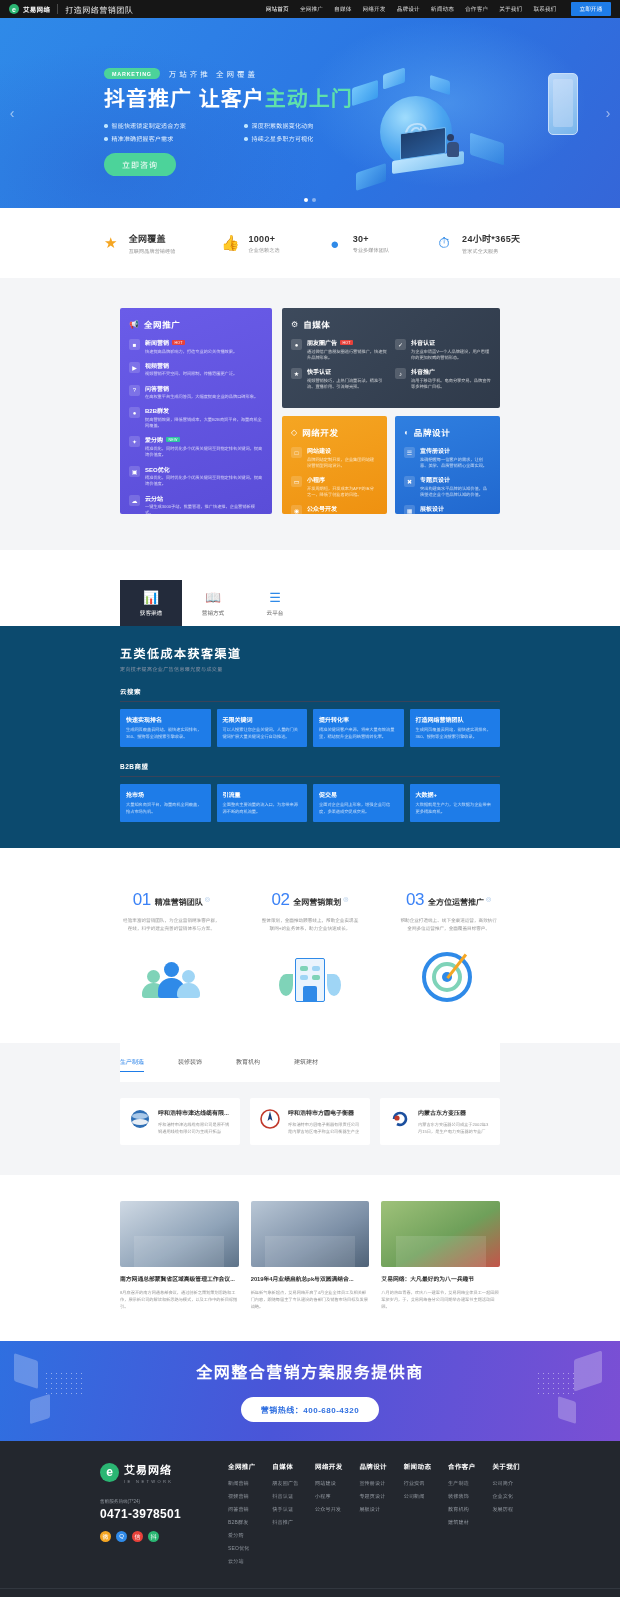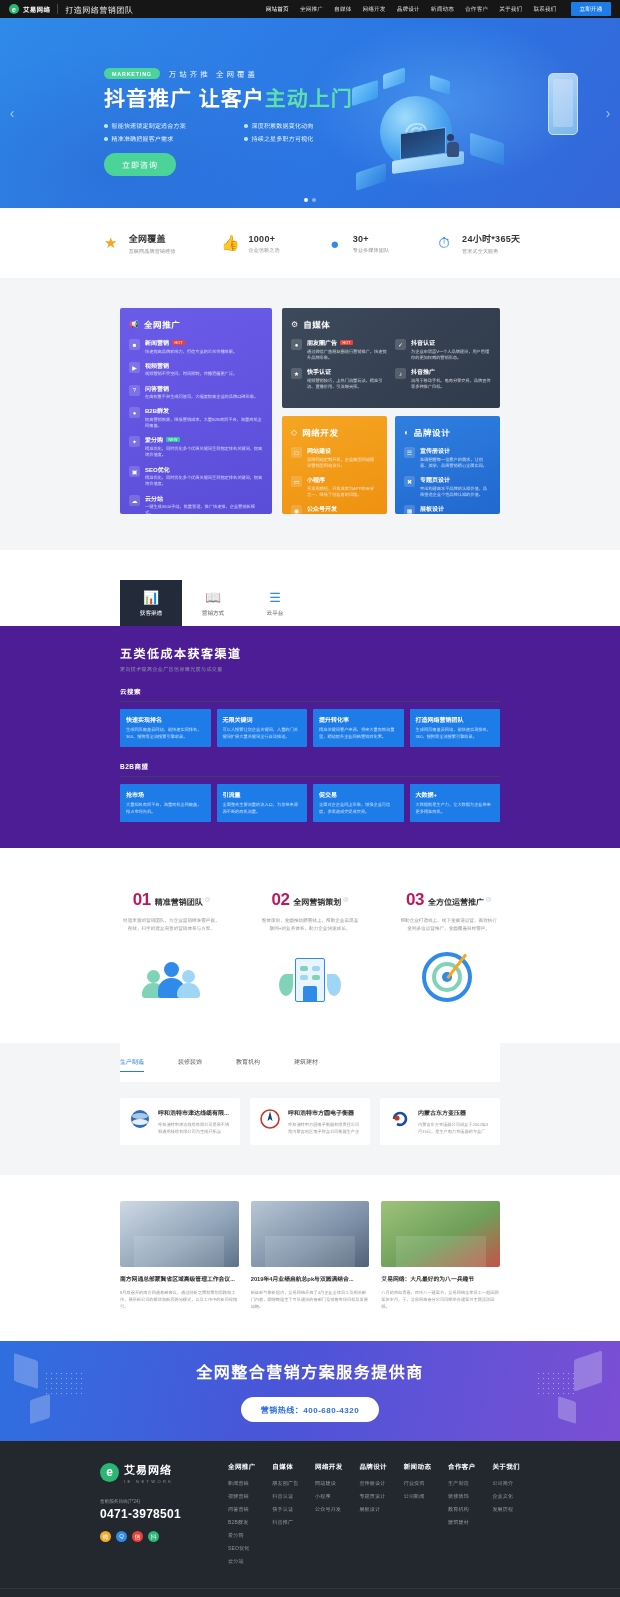--- a/index.html
+++ b/index.html
@@ -180,40 +180,40 @@
     width: 62px; height: 46px; display: flex; flex-direction: column;
     align-items: center; justify-content: center; gap: 4px;
   }
   .tab.active { background: #232b3b; }
   .tab-ico { font-size: 13px; color: #2f8ae8; }
   .tab.active .tab-ico { color: #dfe6f2; }
   .tab-l { font-size: 5.6px; color: #666; }
   .tab.active .tab-l { color: #fff; }
 
   
-  .channels { background: #4c1d95; padding: 18px 0 26px; }
+  .channels { background: #0c4a6e; padding: 18px 0 26px; }
   .ch-wrap { width: 380px; margin: 0 auto; }
   .ch-title { color: #fff; font-size: 12px; font-weight: bold; letter-spacing: 1.5px; }
   .ch-sub { color: #8c95a6; font-size: 5px; margin-top: 4px; letter-spacing: .4px; }
   .ch-group { margin-top: 14px; }
   .ch-group-h {
     color: #fff; font-size: 6.5px; font-weight: bold; padding-bottom: 5px;
     border-bottom: 1px solid #39435a; letter-spacing: .5px;
   }
   .ch-grid { display: grid; grid-template-columns: repeat(4, 1fr); gap: 6px; margin-top: 7px; }
   .ch-box { background: #1e7ce8; border-radius: 1px; padding: 6px 6px 7px; }
   .ch-box-t { color: #fff; font-size: 6px; font-weight: bold; }
   .ch-box-d { color: rgba(255,255,255,.72); font-size: 4.2px; line-height: 1.55; margin-top: 3px; }
 
   
   .adv { background: #fff; padding: 42px 0 30px; }
   .adv-wrap { width: 400px; margin: 0 auto; display: flex; gap: 16px; }
   .adv-col { flex: 1; text-align: center; }
   .adv-h { display: flex; align-items: baseline; justify-content: center; gap: 4px; }
-  .adv-num { font-size: 17px; font-weight: bold; color: #be185d; letter-spacing: -.5px; }
+  .adv-num { font-size: 17px; font-weight: normal; color: #3b82f6; letter-spacing: -.5px; }
   .adv-t { font-size: 8px; font-weight: bold; color: #333; }
   .adv-t sup { font-size: 6px; color: #9bbde2; margin-left: 2px; }
   .adv-d { font-size: 4.6px; color: #999; line-height: 1.75; margin-top: 7px; padding: 0 12px; }
   .adv-art { height: 68px; margin-top: 12px; display: flex; align-items: center; justify-content: center; }
   .art-people { position: relative; width: 60px; height: 46px; }
   .art-people i { position: absolute; border-radius: 50%; display: block; }
   .art-people .p1 { left: 6px; top: 14px; width: 13px; height: 13px; background: #7fd3b8; }
   .art-people .p1b { left: 1px; top: 27px; width: 23px; height: 15px; background: #7fd3b8; border-radius: 11px 11px 3px 3px;}
   .art-people .p2 { left: 23px; top: 6px; width: 15px; height: 15px; background: #2f8ae8; }
   .art-people .p2b { left: 17px; top: 22px; width: 27px; height: 20px; background: #2f8ae8; border-radius: 13px 13px 3px 3px;}

